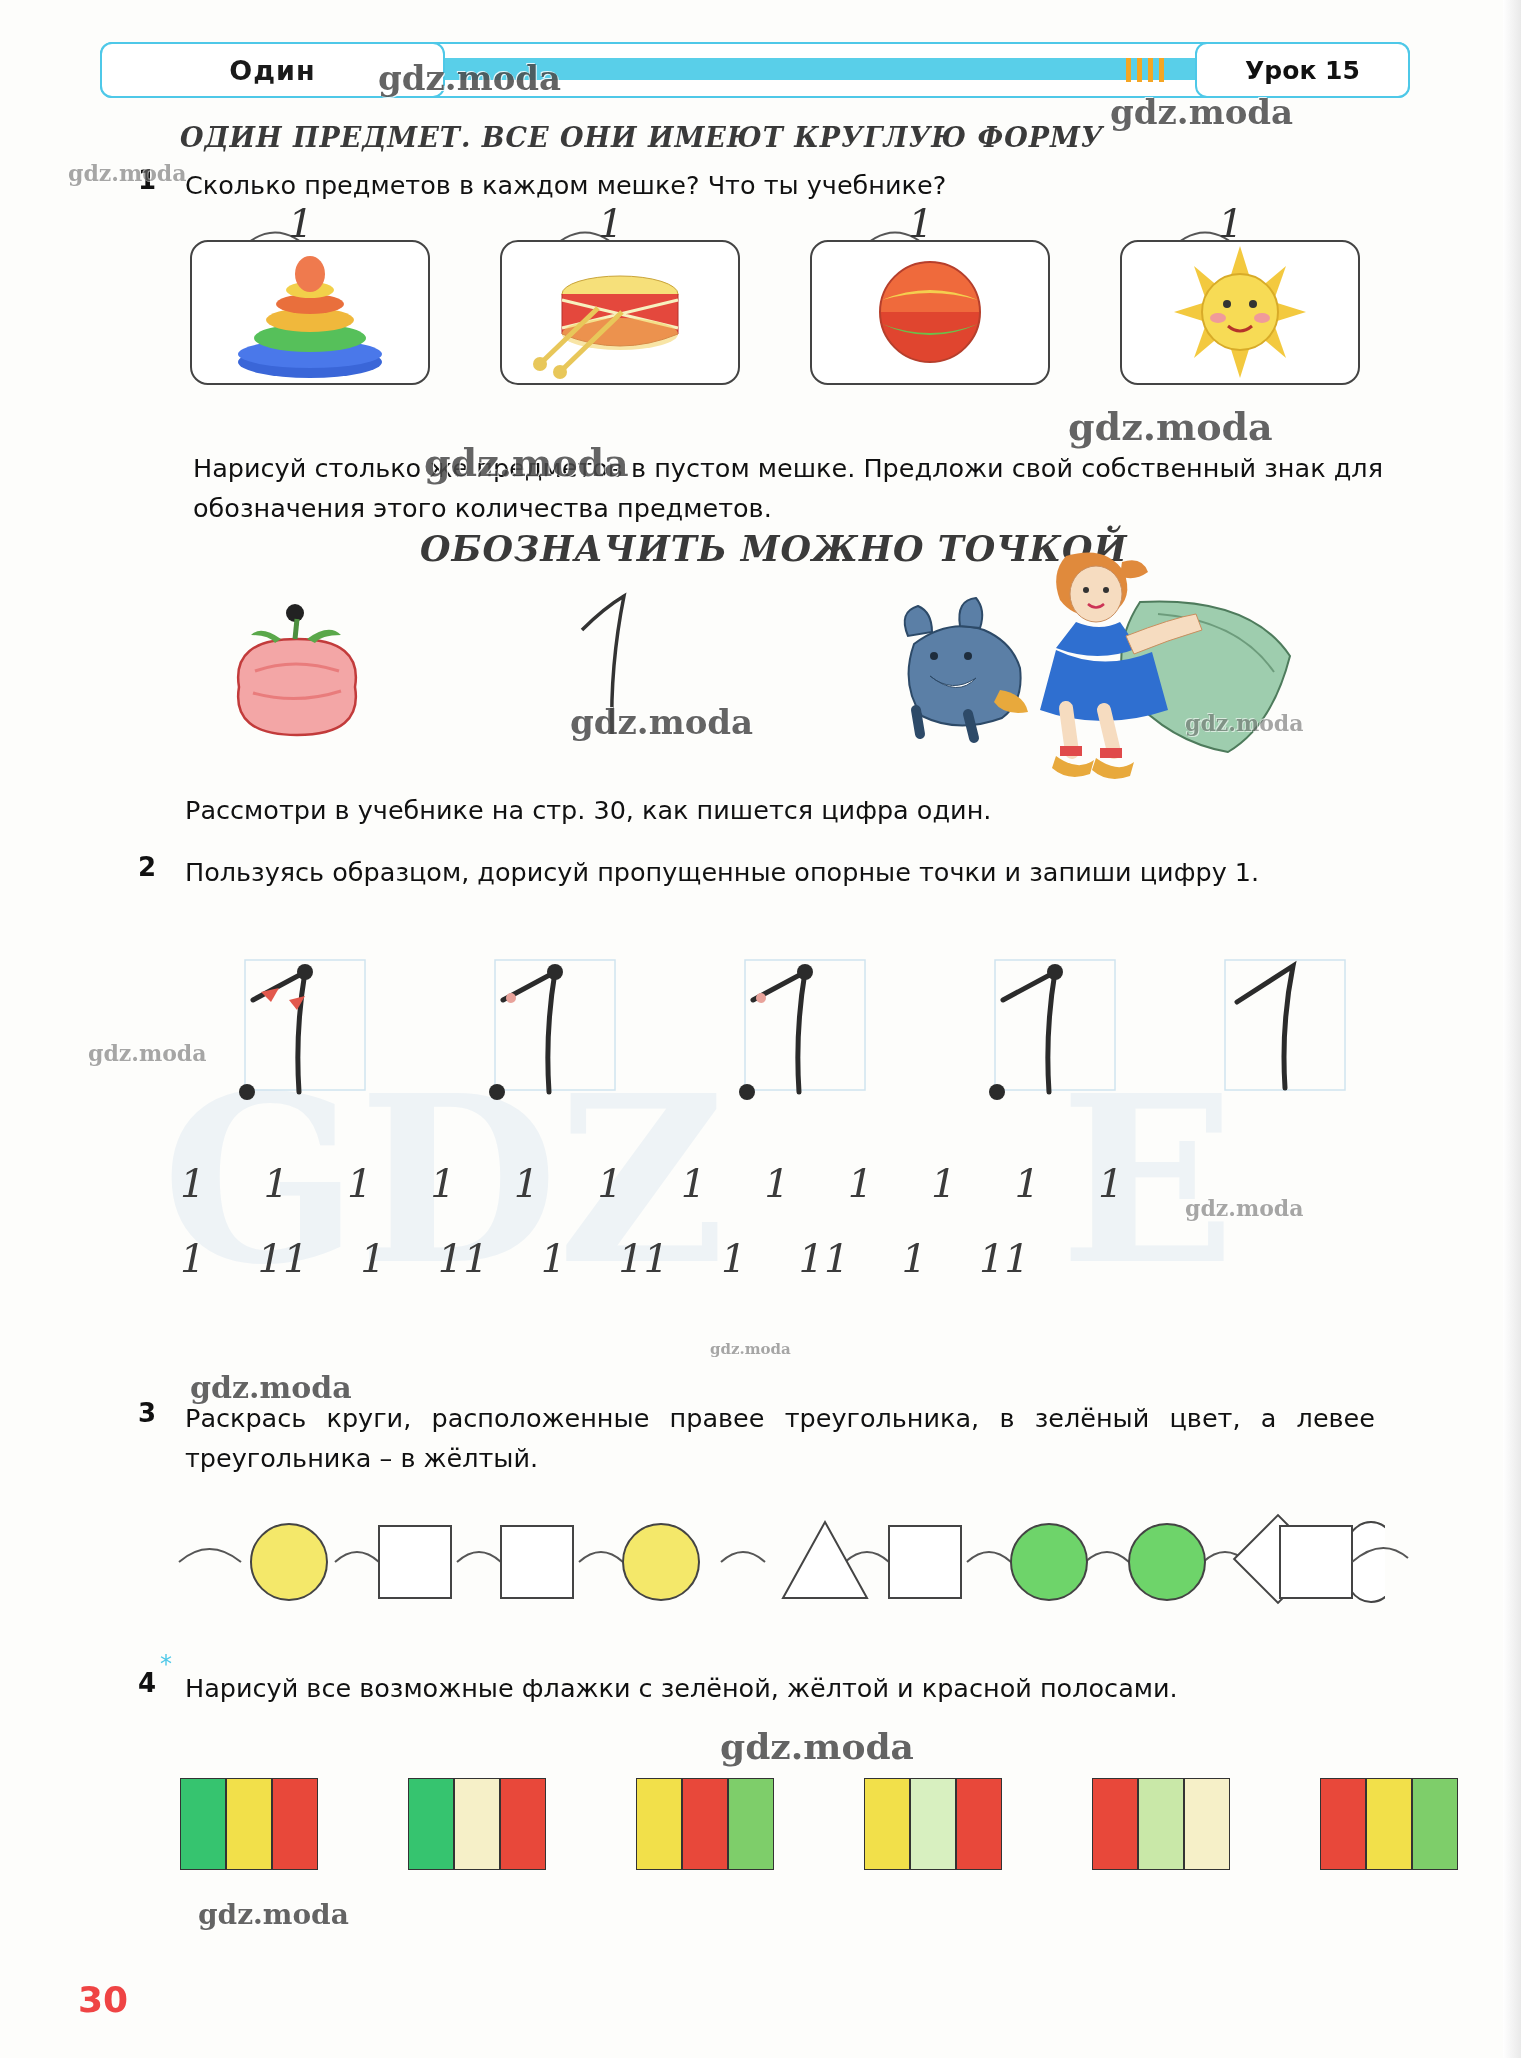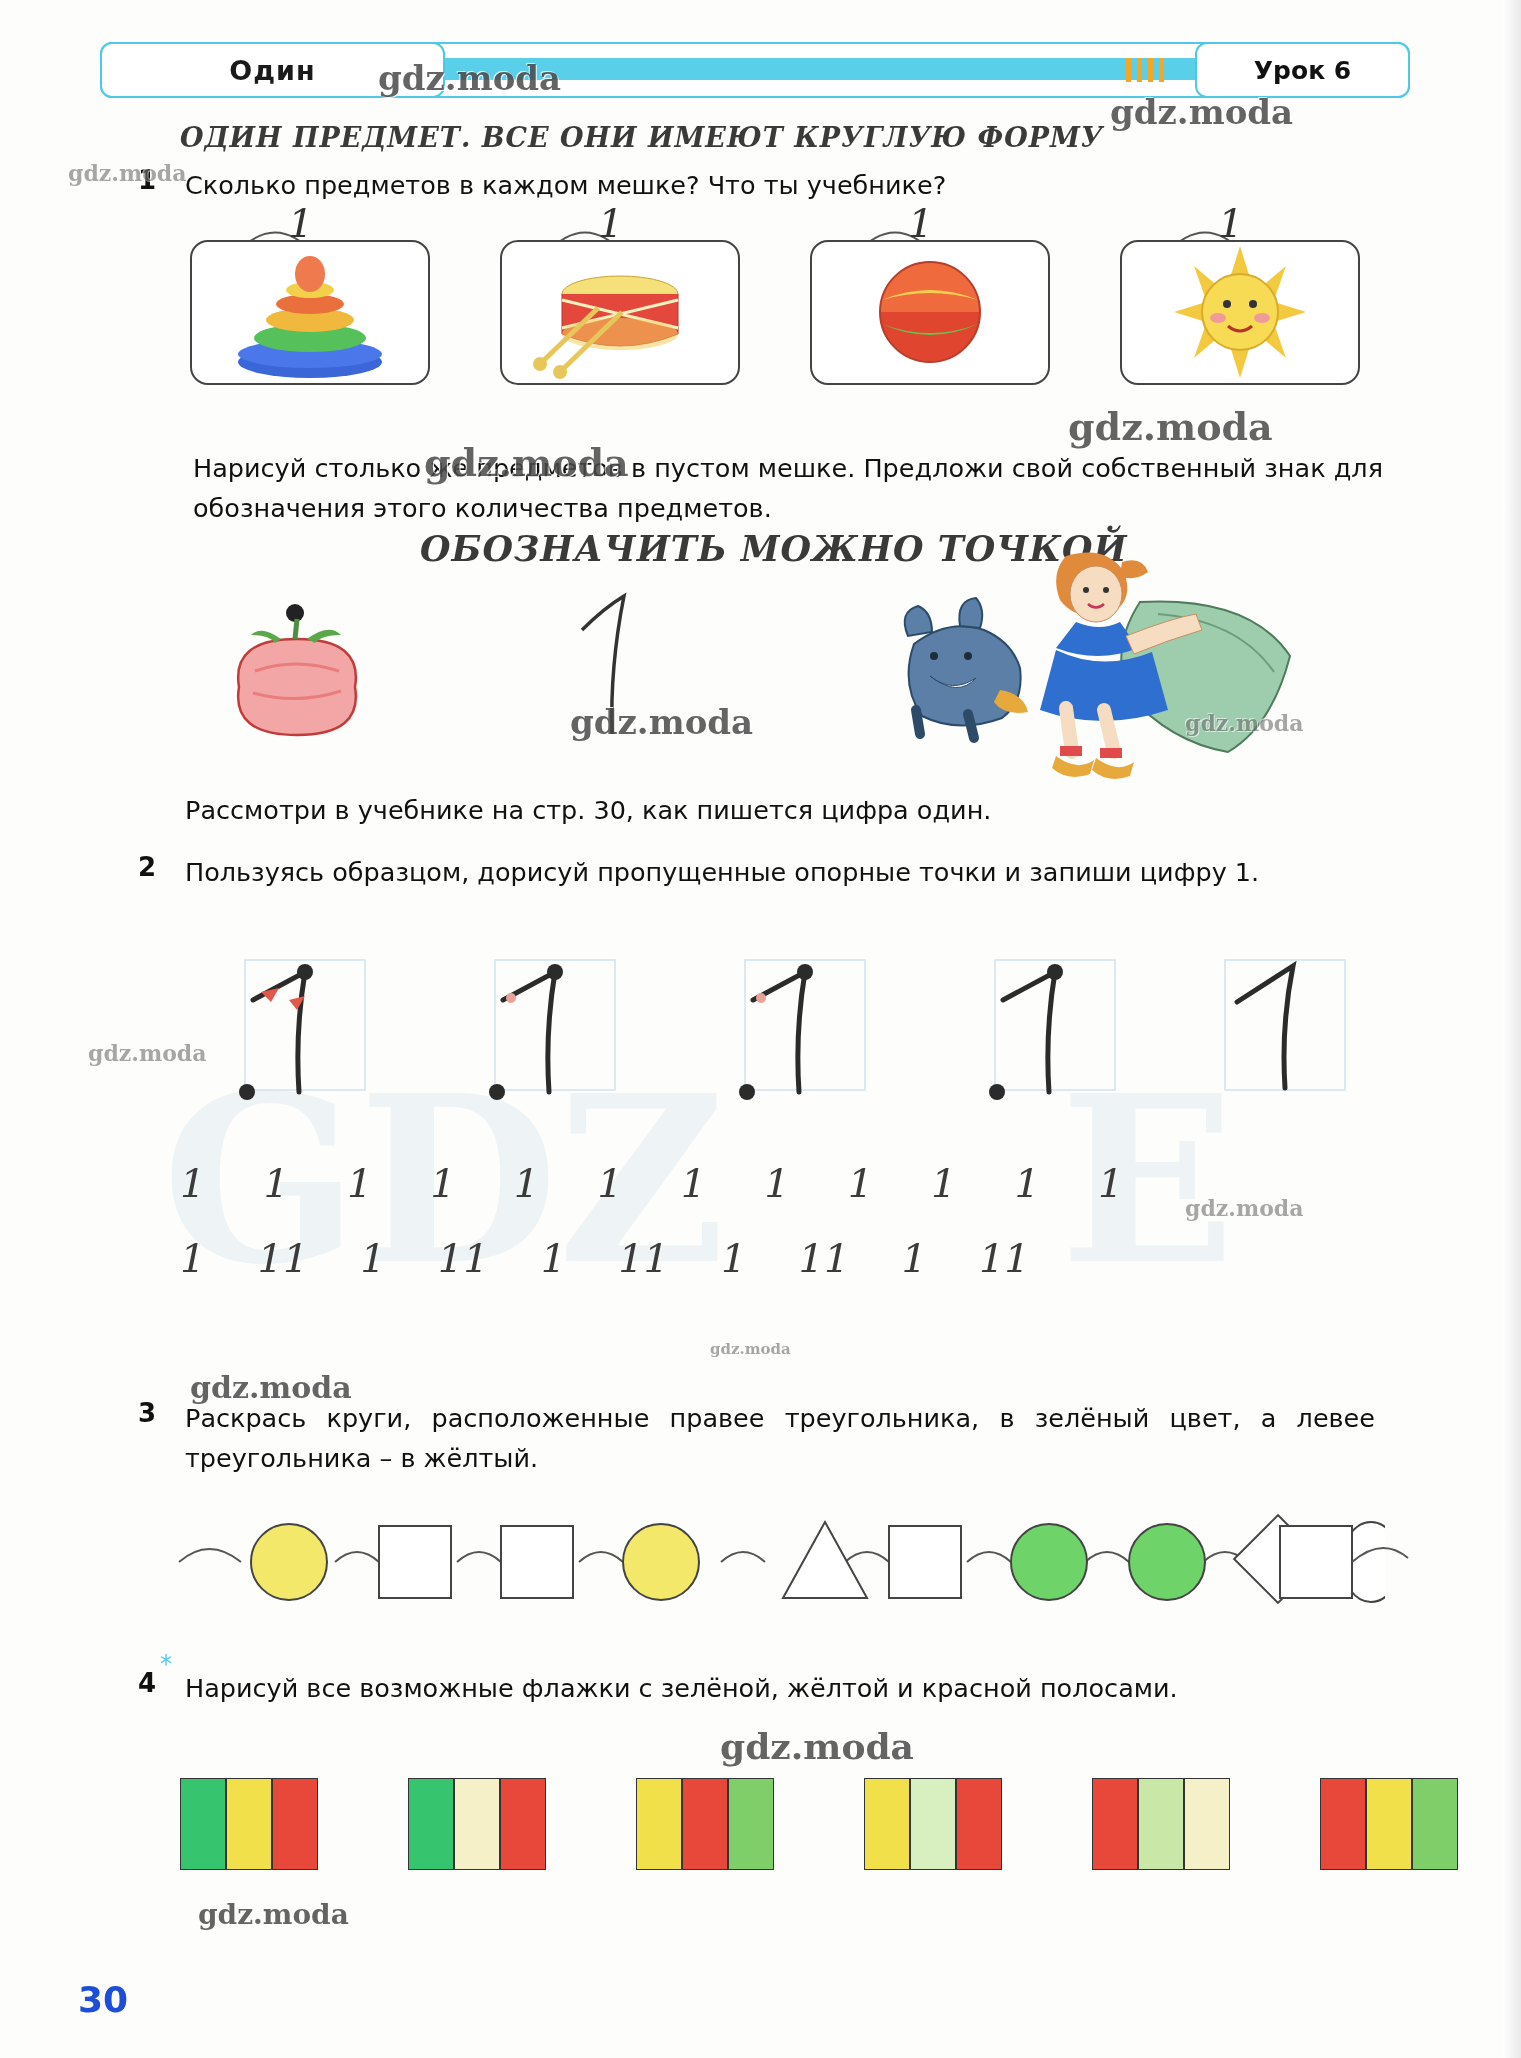--- a/index.html
+++ b/index.html
@@ -93,21 +93,21 @@
     font-family:"DejaVu Serif", serif;font-style:italic;font-size:40px;
     color:#3b3b3b;
   }
 
   
   .flag{position:absolute;width:46px;height:92px;border:1.5px solid #333;box-sizing:border-box;}
   .flag-group{position:absolute;width:142px;height:94px;}
 
   
   .pagenum{
-    position:absolute;left:78px;bottom:38px;font-size:36px;font-weight:bold;color:#1d4ed8;
+    position:absolute;left:78px;bottom:38px;font-size:36px;font-weight:bold;color:#ef4444;
   }
   .edge{
     position:absolute;right:0;top:0;width:18px;height:2058px;
     background:linear-gradient(to right,#ffffff,#e9e9e9);
   }
 </style>
 </head>
 <body>
 
 <div class="page">
@@ -121,21 +121,21 @@
     <div class="header-ticks">
         <i></i>
         <i></i>
         <i></i>
         <i></i>
       </div>
     <div class="header-title-box">
       <span class="header-title">Один</span>
     </div>
     <div class="header-lesson-box">
-      <span class="header-lesson">Урок 6</span>
+      <span class="header-lesson">Урок 15</span>
     </div>
   </div>
 
   <div class="task-num" style="left:138px;top:165px;">1</div>
   <div class="hand" style="left:180px;top:122px;font-size:27px;width:1100px;">ОДИН ПРЕДМЕТ. ВСЕ ОНИ ИМЕЮТ КРУГЛУЮ ФОРМУ</div>
   <div class="ptext nj" style="left:185px;top:165px;width:1180px;">Сколько предметов в каждом мешке? Что ты учебнике?</div>
 
   <svg style="position:absolute;left:175px;top:200px;width:1200px;height:60px;">
     <path d="M 60 55 Q 100 10 140 55" stroke="#555" fill="none" stroke-width="2"></path>
     <path d="M 370 55 Q 410 10 450 55" stroke="#555" fill="none" stroke-width="2"></path>

